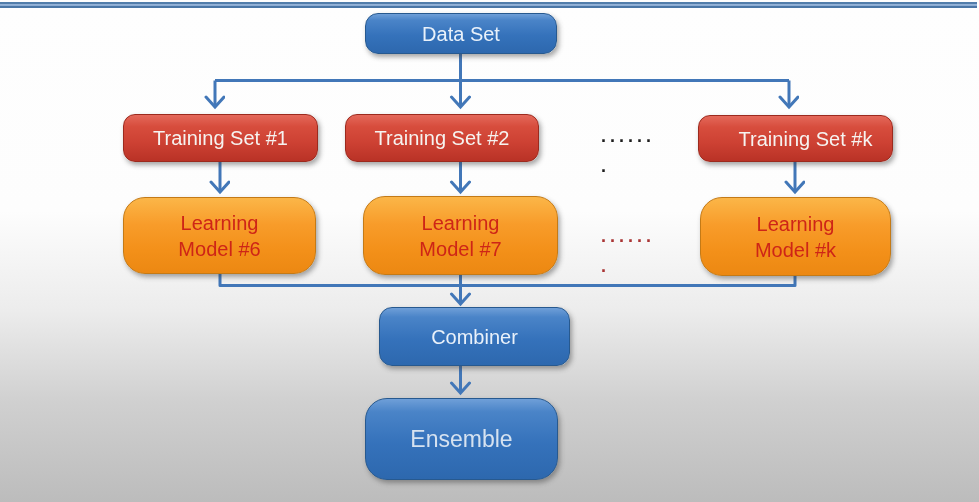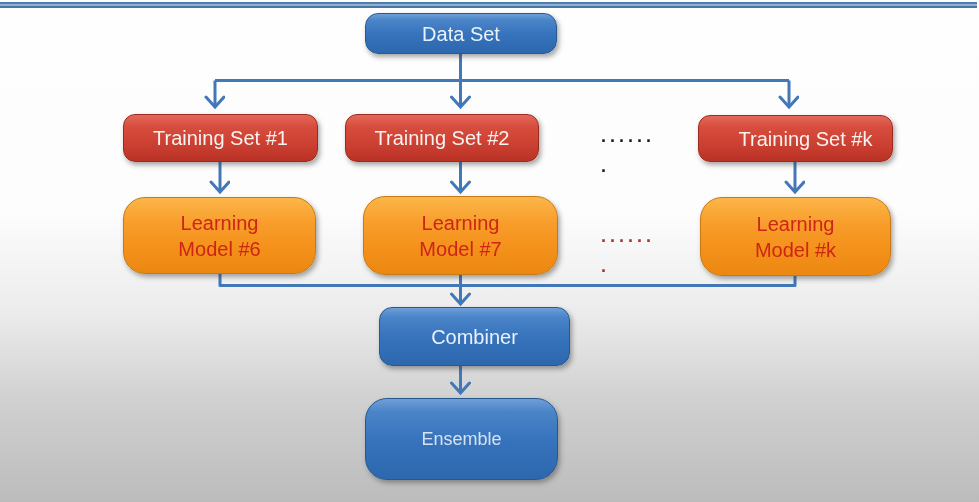--- a/index.html
+++ b/index.html
@@ -38,21 +38,21 @@
   .r22 { border-radius:22px; }
 
   .n-dataset { left:365px; top:13px;  width:192px; height:41px; }
   .n-ts1     { left:123px; top:114px; width:195px; height:48px; }
   .n-ts2     { left:345px; top:114px; width:194px; height:48px; }
   .n-tsk     { left:698px; top:115px; width:195px; height:47px;padding-left:20px; }
   .n-lm1     { left:123px; top:197px; width:193px; height:77px; }
   .n-lm2     { left:363px; top:196px; width:195px; height:79px; }
   .n-lmk     { left:700px; top:197px; width:191px; height:79px; }
   .n-comb    { left:367px; top:307px; width:191px; height:59px;margin-left:12px; }
-  .n-ens     { left:365px; top:398px; width:193px; height:82px; font-size:18px; line-height:28px; color:#d6e2f0; }
+  .n-ens     { left:365px; top:398px; width:193px; height:82px; font-size:23px; line-height:28px; color:#d6e2f0; }
 
   .dots { position:absolute; font-weight:bold; font-size:18px; letter-spacing:4px; line-height:30px; }
   .dots-top    { left:601px; top:121px; color:#1d1d1d; }
   .dots-bottom { left:601px; top:221px; color:#a93434; }
 </style>
 </head>
 <body>
 
 <div class="stage">
 

